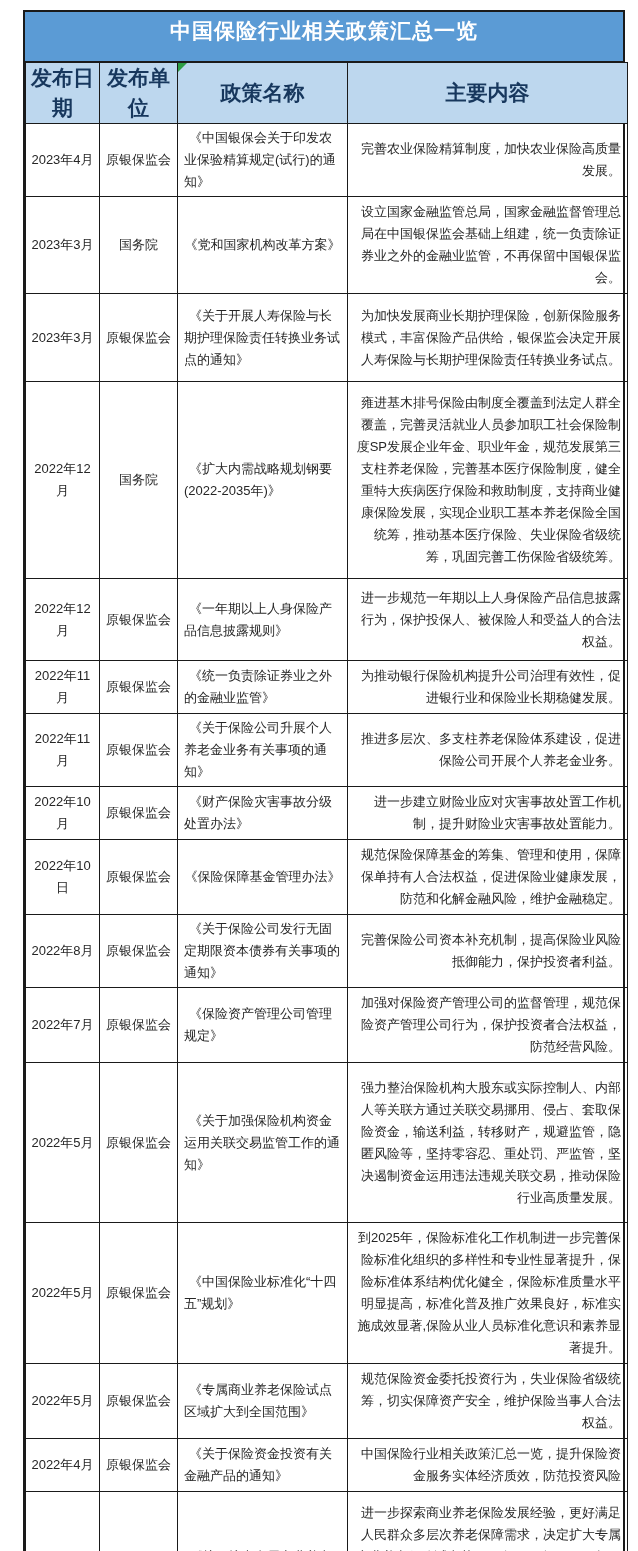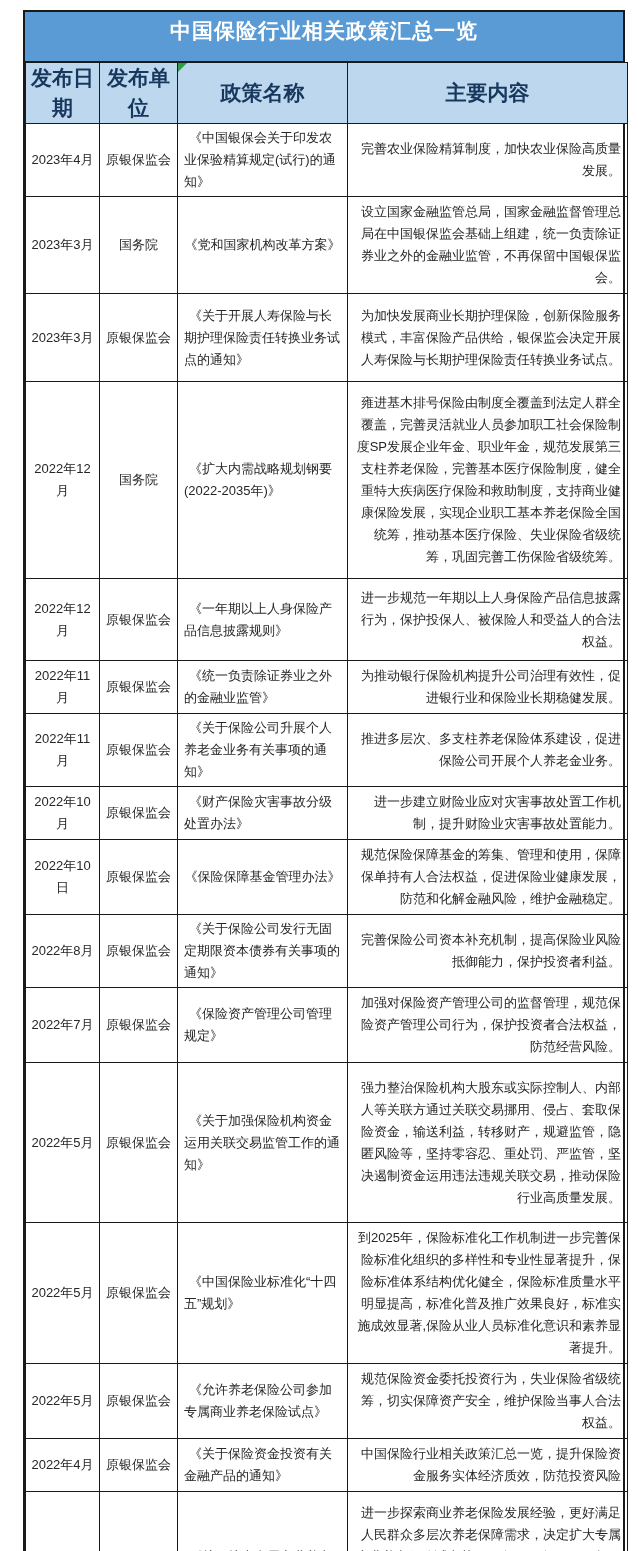--- a/index.html
+++ b/index.html
@@ -155,21 +155,21 @@
   <tr style="height: 128px;">
     <td class="date">2022年5月</td>
     <td class="org">原银保监会</td>
     <td class="policy">《中国保险业标准化“十四五”规划》</td>
     <td class="content">到2025年，保险标准化工作机制进一步完善保险标准化组织的多样性和专业性显著提升，保险标准体系结构优化健全，保险标准质量水平明显提高，标准化普及推广效果良好，标准实施成效显著,保险从业人员标准化意识和素养显著提升。</td>
   </tr>
 
   <tr style="height: 69px;">
     <td class="date">2022年5月</td>
     <td class="org">原银保监会</td>
-    <td class="policy">《允许养老保险公司参加专属商业养老保险试点》</td>
+    <td class="policy">《专属商业养老保险试点区域扩大到全国范围》</td>
     <td class="content">规范保险资金委托投资行为，失业保险省级统筹，切实保障资产安全，维护保险当事人合法权益。</td>
   </tr>
 
   <tr style="height: 48px; margin-top: 40px;">
     <td class="date">2022年4月</td>
     <td class="org">原银保监会</td>
     <td class="policy">《关于保险资金投资有关金融产品的通知》</td>
     <td class="content">中国保险行业相关政策汇总一览，提升保险资金服务实体经济质效，防范投资风险</td>
   </tr>
 

